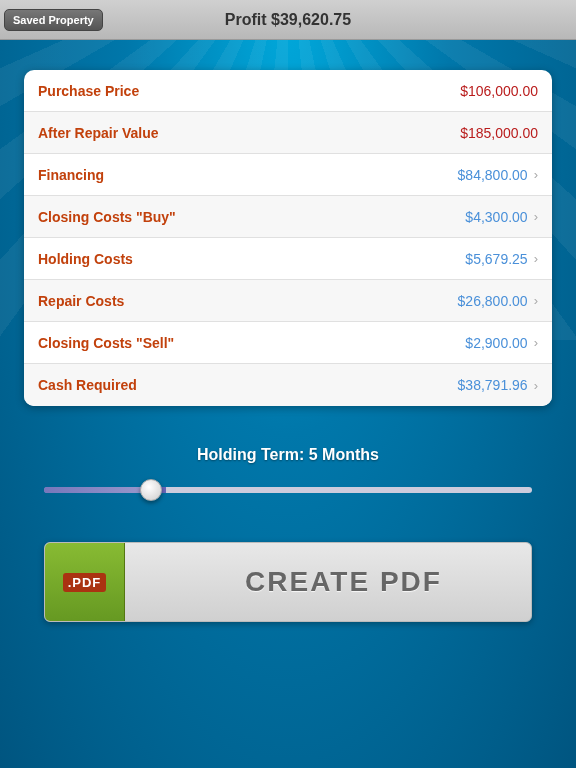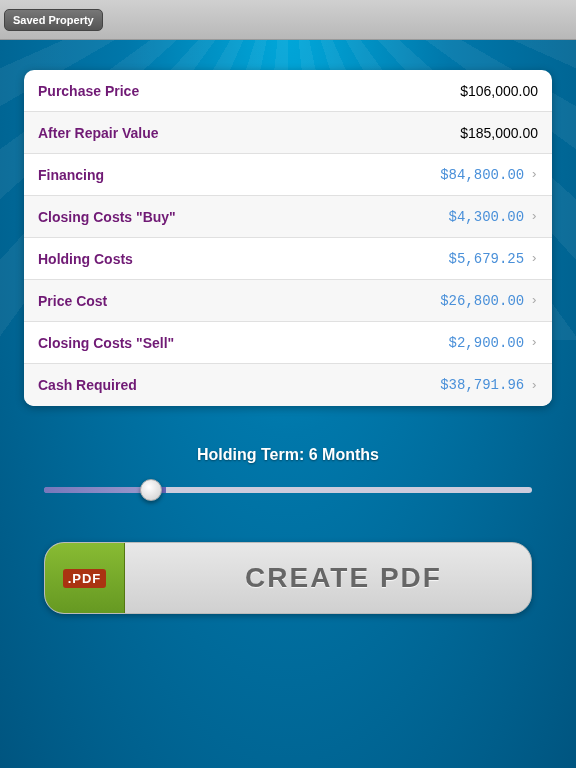--- a/index.html
+++ b/index.html
@@ -101,34 +101,33 @@
       border-bottom: none;
     }
 
     .table-row.alt {
       background: #f7f7f7;
     }
 
     .row-label {
       font-size: 14px;
       font-weight: bold;
-      color: #701a75;
+      color: #c2410c;
     }
 
     .row-value {
       font-size: 14px;
-      color: #000000;
+      color: #b91c1c;
       display: flex;
       align-items: center;
       gap: 4px;
     }
 
     .row-value.link {
       color: #4a90d9;
-      font-family: Liberation Mono, monospace;
     }
 
     .chevron {
       color: #aaa;
       font-size: 13px;
       margin-left: 2px;
     }
 
     
     .slider-section {
@@ -186,23 +185,23 @@
     }
 
     
     .pdf-section {
       padding: 0 20px;
       margin-top: 40px;
     }
 
     .create-pdf-btn {
       width: 100%;
-      height: 72px;
+      height: 80px;
       background: linear-gradient(to bottom, #e8e8e8 0%, #d0d0d0 100%);
-      border-radius: 20px;
+      border-radius: 6px;
       border: 1px solid #bbb;
       display: flex;
       align-items: center;
       overflow: hidden;
       cursor: pointer;
       box-shadow: 0 2px 6px rgba(0,0,0,0.3);
     }
 
     .pdf-icon-box {
       width: 80px;
@@ -237,20 +236,21 @@
       padding-left: 31px;
     }
   </style>
 </head>
 <body>
 
 <div class="bg-burst"></div>
 
 <div class="top-bar">
   <button class="saved-property-btn">Saved Property</button>
+  <span class="header-title">Profit $39,620.75</span>
 </div>
 
 <div class="main-content">
 
   <div class="property-table">
 
   <div class="table-row">
         <span class="row-label">Purchase Price</span>
         <span class="row-value">
           <span>$106,000.00</span>
@@ -277,21 +277,21 @@
         </span>
       </div>
       <div class="table-row">
         <span class="row-label">Holding Costs</span>
         <span class="row-value link">
           <span>$5,679.25</span>
           <span class="chevron">›</span>
         </span>
       </div>
       <div class="table-row alt">
-        <span class="row-label">Price Cost</span>
+        <span class="row-label">Repair Costs</span>
         <span class="row-value link">
           <span>$26,800.00</span>
           <span class="chevron">›</span>
         </span>
       </div>
       <div class="table-row">
         <span class="row-label">Closing Costs "Sell"</span>
         <span class="row-value link">
           <span>$2,900.00</span>
           <span class="chevron">›</span>
@@ -300,21 +300,21 @@
       <div class="table-row alt">
         <span class="row-label">Cash Required</span>
         <span class="row-value link">
           <span>$38,791.96</span>
           <span class="chevron">›</span>
         </span>
       </div>
     </div>
 
   <div class="slider-section">
-    <div class="slider-label">Holding Term: 6 Months</div>
+    <div class="slider-label">Holding Term: 5 Months</div>
     <div class="slider-container">
       <div class="slider-track">
         <div class="slider-track-filled" style="width: 22%;"></div>
         <div class="slider-thumb" style="left: 22%;"></div>
       </div>
     </div>
   </div>
 
   <div class="pdf-section">
     <div class="create-pdf-btn">

